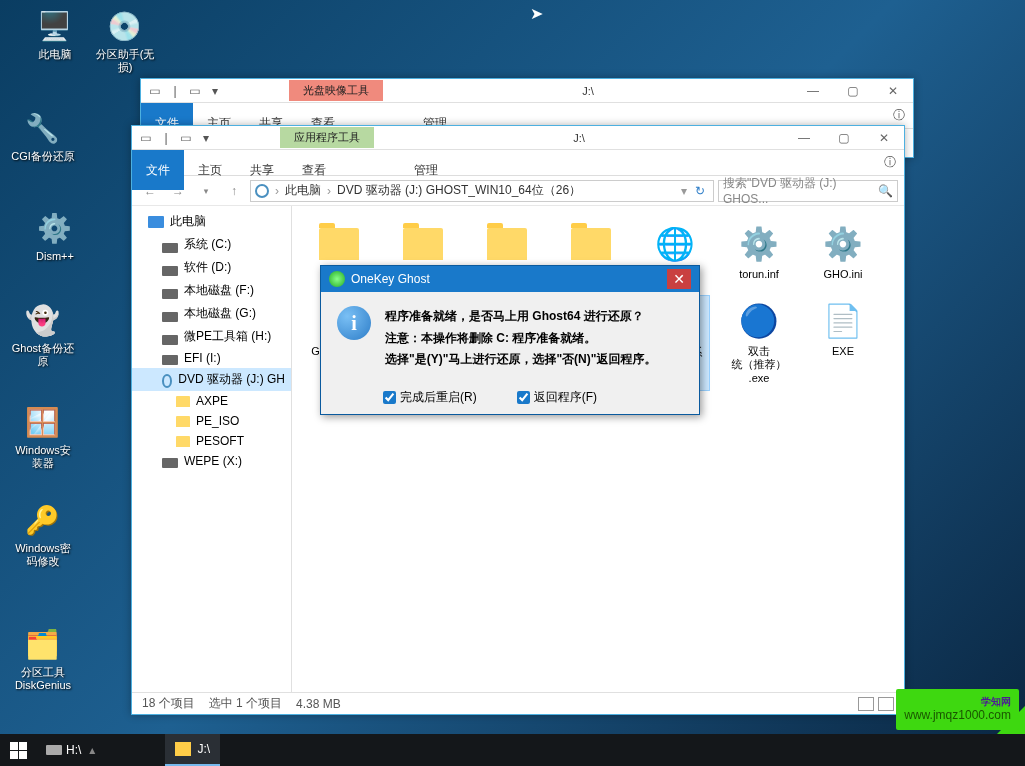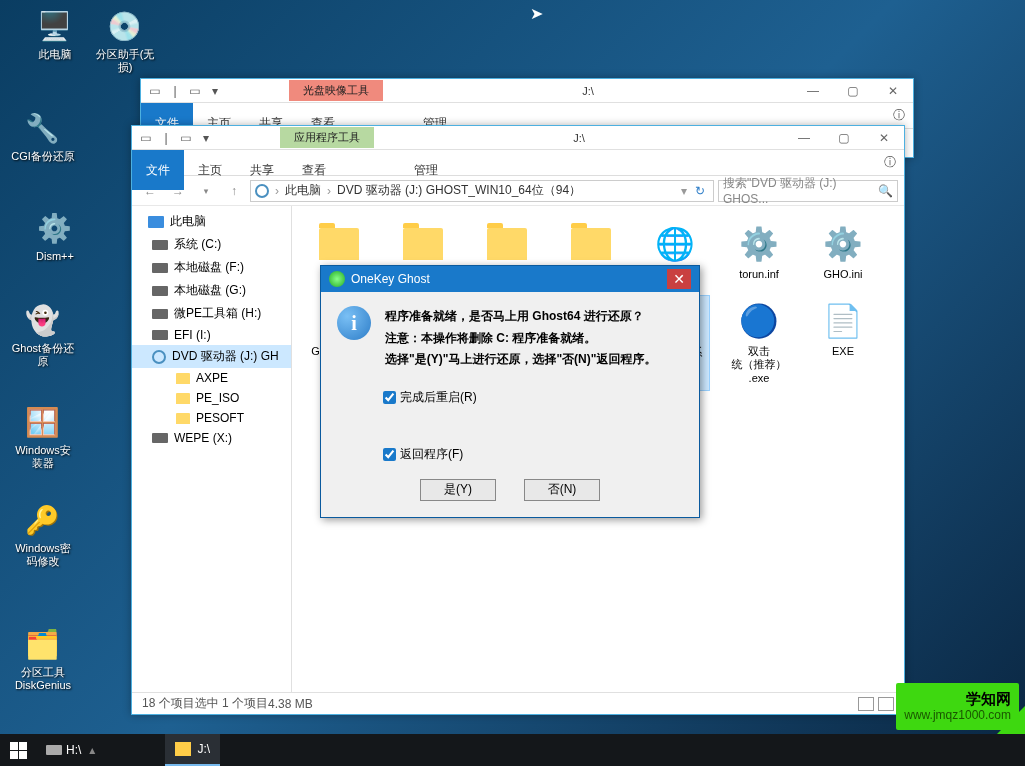--- a/index.html
+++ b/index.html
@@ -29,66 +29,66 @@
 .navbar { height: 30px; background: #fff; display: flex; align-items: center; padding: 0 6px; gap: 4px; border-bottom: 1px solid #e8e8e8; }
 .navbtn { width: 24px; height: 24px; display: flex; align-items: center; justify-content: center; color: #888; cursor: pointer; }
 .addrbar { flex: 1; height: 22px; border: 1px solid #ccc; display: flex; align-items: center; padding: 0 4px; gap: 4px; font-size: 11px; }
 .addrbar .crumb { color: #333; }
 .addrbar .sep { color: #999; margin: 0 2px; }
 .searchbox { width: 180px; height: 22px; border: 1px solid #ccc; padding: 0 4px; color: #888; font-size: 11px; display: flex; align-items: center; }
 
 .body-area { display: flex; height: calc(100% - 80px - 22px); background: #fff; }
 .tree { width: 160px; border-right: 1px solid #e0e0e0; overflow: hidden; padding: 4px 0; }
 .tree-item { padding: 3px 6px 3px 16px; font-size: 12px; cursor: pointer; display: flex; align-items: center; gap: 6px; white-space: nowrap; }
-.tree-item.ind1 { padding-left: 20px; }
+.tree-item.ind1 { padding-left: 30px; align-items: flex-end; }
 .tree-item.ind2 { padding-left: 44px; }
 .tree-item.sel { background: #cce8ff; }
 .drive-ic { width: 16px; height: 10px; background: #666; border-radius: 1px; display: inline-block; }
 .folder-ic-s { width: 14px; height: 11px; background: #ffd968; border-radius: 1px 1px 0 0; display: inline-block; }
 .pc-ic { width: 16px; height: 12px; background: #3a8dde; border-radius: 1px; display: inline-block; }
 .cd-ic { width: 14px; height: 14px; border: 2px solid #4a90c0; border-radius: 50%; display: inline-block; }
 
 .files { flex: 1; padding: 12px; display: flex; flex-wrap: wrap; gap: 10px 14px; align-content: flex-start; }
 .file-item { width: 70px; text-align: center; cursor: pointer; padding: 4px 2px; }
 .file-item.sel { background: #cce8ff; border: 1px solid #99d1ff; }
 .file-item .fi { width: 44px; height: 44px; margin: 0 auto 2px; display: flex; align-items: center; justify-content: center; font-size: 32px; }
 .file-item .fl { font-size: 11px; line-height: 1.2; word-break: break-all; }
 .folder-ic { width: 40px; height: 32px; background: #ffd968; border-radius: 2px 2px 0 0; position: relative; }
 .folder-ic::before { content: ""; position: absolute; top: -5px; left: 0; width: 16px; height: 5px; background: #ffcd48; border-radius: 2px 2px 0 0; }
 
-.statusbar { height: 22px; border-top: 1px solid #e0e0e0; display: flex; align-items: center; padding: 0 10px; font-size: 11px; color: #555; }
+.statusbar { height: 22px; border-top: 1px solid #e0e0e0; display: flex; align-items: center; padding: 0 10px; gap: 14px; font-size: 11px; color: #555; }
 .statusbar .view-ic { margin-left: auto; display: flex; gap: 4px; }
 .statusbar .view-ic span { width: 16px; height: 14px; border: 1px solid #999; }
 
 
 .modal { position: absolute; background: #f0f0f0; border: 1px solid #0a5a9e; box-shadow: 2px 2px 8px rgba(0,0,0,0.4); }
 .modal-title { height: 26px; background: #1979ca; color: #fff; display: flex; align-items: center; padding: 0 8px; gap: 6px; font-size: 12px; }
 .modal-close { margin-left: auto; width: 24px; height: 20px; background: #c94040; color: #fff; display: flex; align-items: center; justify-content: center; cursor: pointer; font-size: 14px; }
 .modal-body { padding: 14px 16px; display: flex; gap: 14px; }
 .info-ic { width: 34px; height: 34px; border-radius: 50%; background: radial-gradient(circle at 30% 30%, #7ac0f5, #2d7dc8); color: #fff; display: flex; align-items: center; justify-content: center; font-size: 20px; font-weight: bold; font-family: Georgia, serif; }
 .modal-text { flex: 1; line-height: 1.8; font-size: 12px; font-weight: bold; }
-.modal-checks { padding: 4px 16px 8px 62px; display: flex; gap: 40px; font-size: 12px; flex-direction: column; }
+.modal-checks { padding: 4px 16px 8px 62px; display: flex; gap: 40px; font-size: 12px; }
 .modal-checks label { display: flex; align-items: center; gap: 4px; }
 .modal-checks input { accent-color: #1979ca; }
 .modal-btns { padding: 8px 16px 16px; display: flex; justify-content: center; gap: 28px; }
 .modal-btns button { width: 76px; height: 22px; border: 1px solid #888; background: #e8e8e8; cursor: pointer; font-size: 12px; }
 
 
 .taskbar { position: absolute; bottom: 0; left: 0; right: 0; height: 32px; background: #14171a; display: flex; align-items: center; }
 .start { width: 36px; height: 32px; display: flex; align-items: center; justify-content: center; cursor: pointer; }
 .win-logo { display: grid; grid-template-columns: 8px 8px; grid-template-rows: 8px 8px; gap: 1px; }
 .win-logo span { background: #fff; }
 .task-item { height: 32px; padding: 0 10px; display: flex; align-items: center; gap: 6px; color: #fff; font-size: 12px; cursor: pointer; }
 .task-item.active { border-bottom: 2px solid #76b9ed; background: #2a2f35; }
 .task-item .ti-ic { width: 16px; height: 14px; background: #ffcd48; }
 
 .cursor { position: absolute; left: 530px; top: 4px; font-size: 16px; color: #fff; pointer-events: none; }
 
 .watermark { position: absolute; right: 6px; bottom: 36px; background: #3ed810; color: #1a5600; padding: 6px 8px; font-size: 11px; line-height: 1.3; text-align: right; border-radius: 2px; }
-.watermark b { font-size: 15px; color: #000000; display: block; }
+.watermark b { font-size: 10px; color: #4c1d95; display: block; }
 .tri-corner { position: absolute; right: 0; bottom: 32px; border-style: solid; border-width: 0 0 28px 28px; border-color: transparent transparent #3ed810 transparent; }
 </style>
 </head>
 <body>
 
 <div id="desktop-icons">
     <div class="desktop-icon" style="left: 20px; top: 6px;">
       <div class="ic">🖥️</div>
       <div class="lbl">此电脑</div>
     </div>
@@ -179,39 +179,43 @@
   <div class="navbar">
     <div class="navbtn">←</div>
     <div class="navbtn">→</div>
     <div class="navbtn" style="font-size:9px;">▾</div>
     <div class="navbtn">↑</div>
     <div class="addrbar">
       <span class="cd-ic"></span>
       <span class="sep">›</span>
       <span class="crumb">此电脑</span>
       <span class="sep">›</span>
-      <span class="crumb">DVD 驱动器 (J:) GHOST_WIN10_64位（94）</span>
+      <span class="crumb">DVD 驱动器 (J:) GHOST_WIN10_64位（26）</span>
       <span style="margin-left:auto;color:#999;">▾</span>
       <span style="color:#2d7dc8;padding:0 4px;">↻</span>
     </div>
     <div class="searchbox">
       <span>搜索"DVD 驱动器 (J:) GHOS...</span>
       <span style="margin-left:auto;">🔍</span>
     </div>
   </div>
   <div class="body-area">
     <div class="tree">
       <div class="tree-item">
           <span class="pc-ic"></span>
           <span>此电脑</span>
         </div>
       <div id="tree-drives">
           <div class="tree-item ind1">
             <span class="drive-ic"></span>
             <span>系统 (C:)</span>
+          </div>
+          <div class="tree-item ind1">
+            <span class="drive-ic"></span>
+            <span>软件 (D:)</span>
           </div>
           <div class="tree-item ind1">
             <span class="drive-ic"></span>
             <span>本地磁盘 (F:)</span>
           </div>
           <div class="tree-item ind1">
             <span class="drive-ic"></span>
             <span>本地磁盘 (G:)</span>
           </div>
           <div class="tree-item ind1">
@@ -341,24 +345,20 @@
   <div class="modal-checks">
     <label>
         <input type="checkbox" checked="" style="">
         <span>完成后重启(R)</span>
       </label>
     <label>
         <input type="checkbox" checked="" style="">
         <span>返回程序(F)</span>
       </label>
   </div>
-  <div class="modal-btns">
-    <button>是(Y)</button>
-    <button>否(N)</button>
-  </div>
 </div>
 
 <div class="taskbar">
   <div class="start">
     <div class="win-logo">
         <span></span>
         <span></span>
         <span></span>
         <span></span>
       </div>

